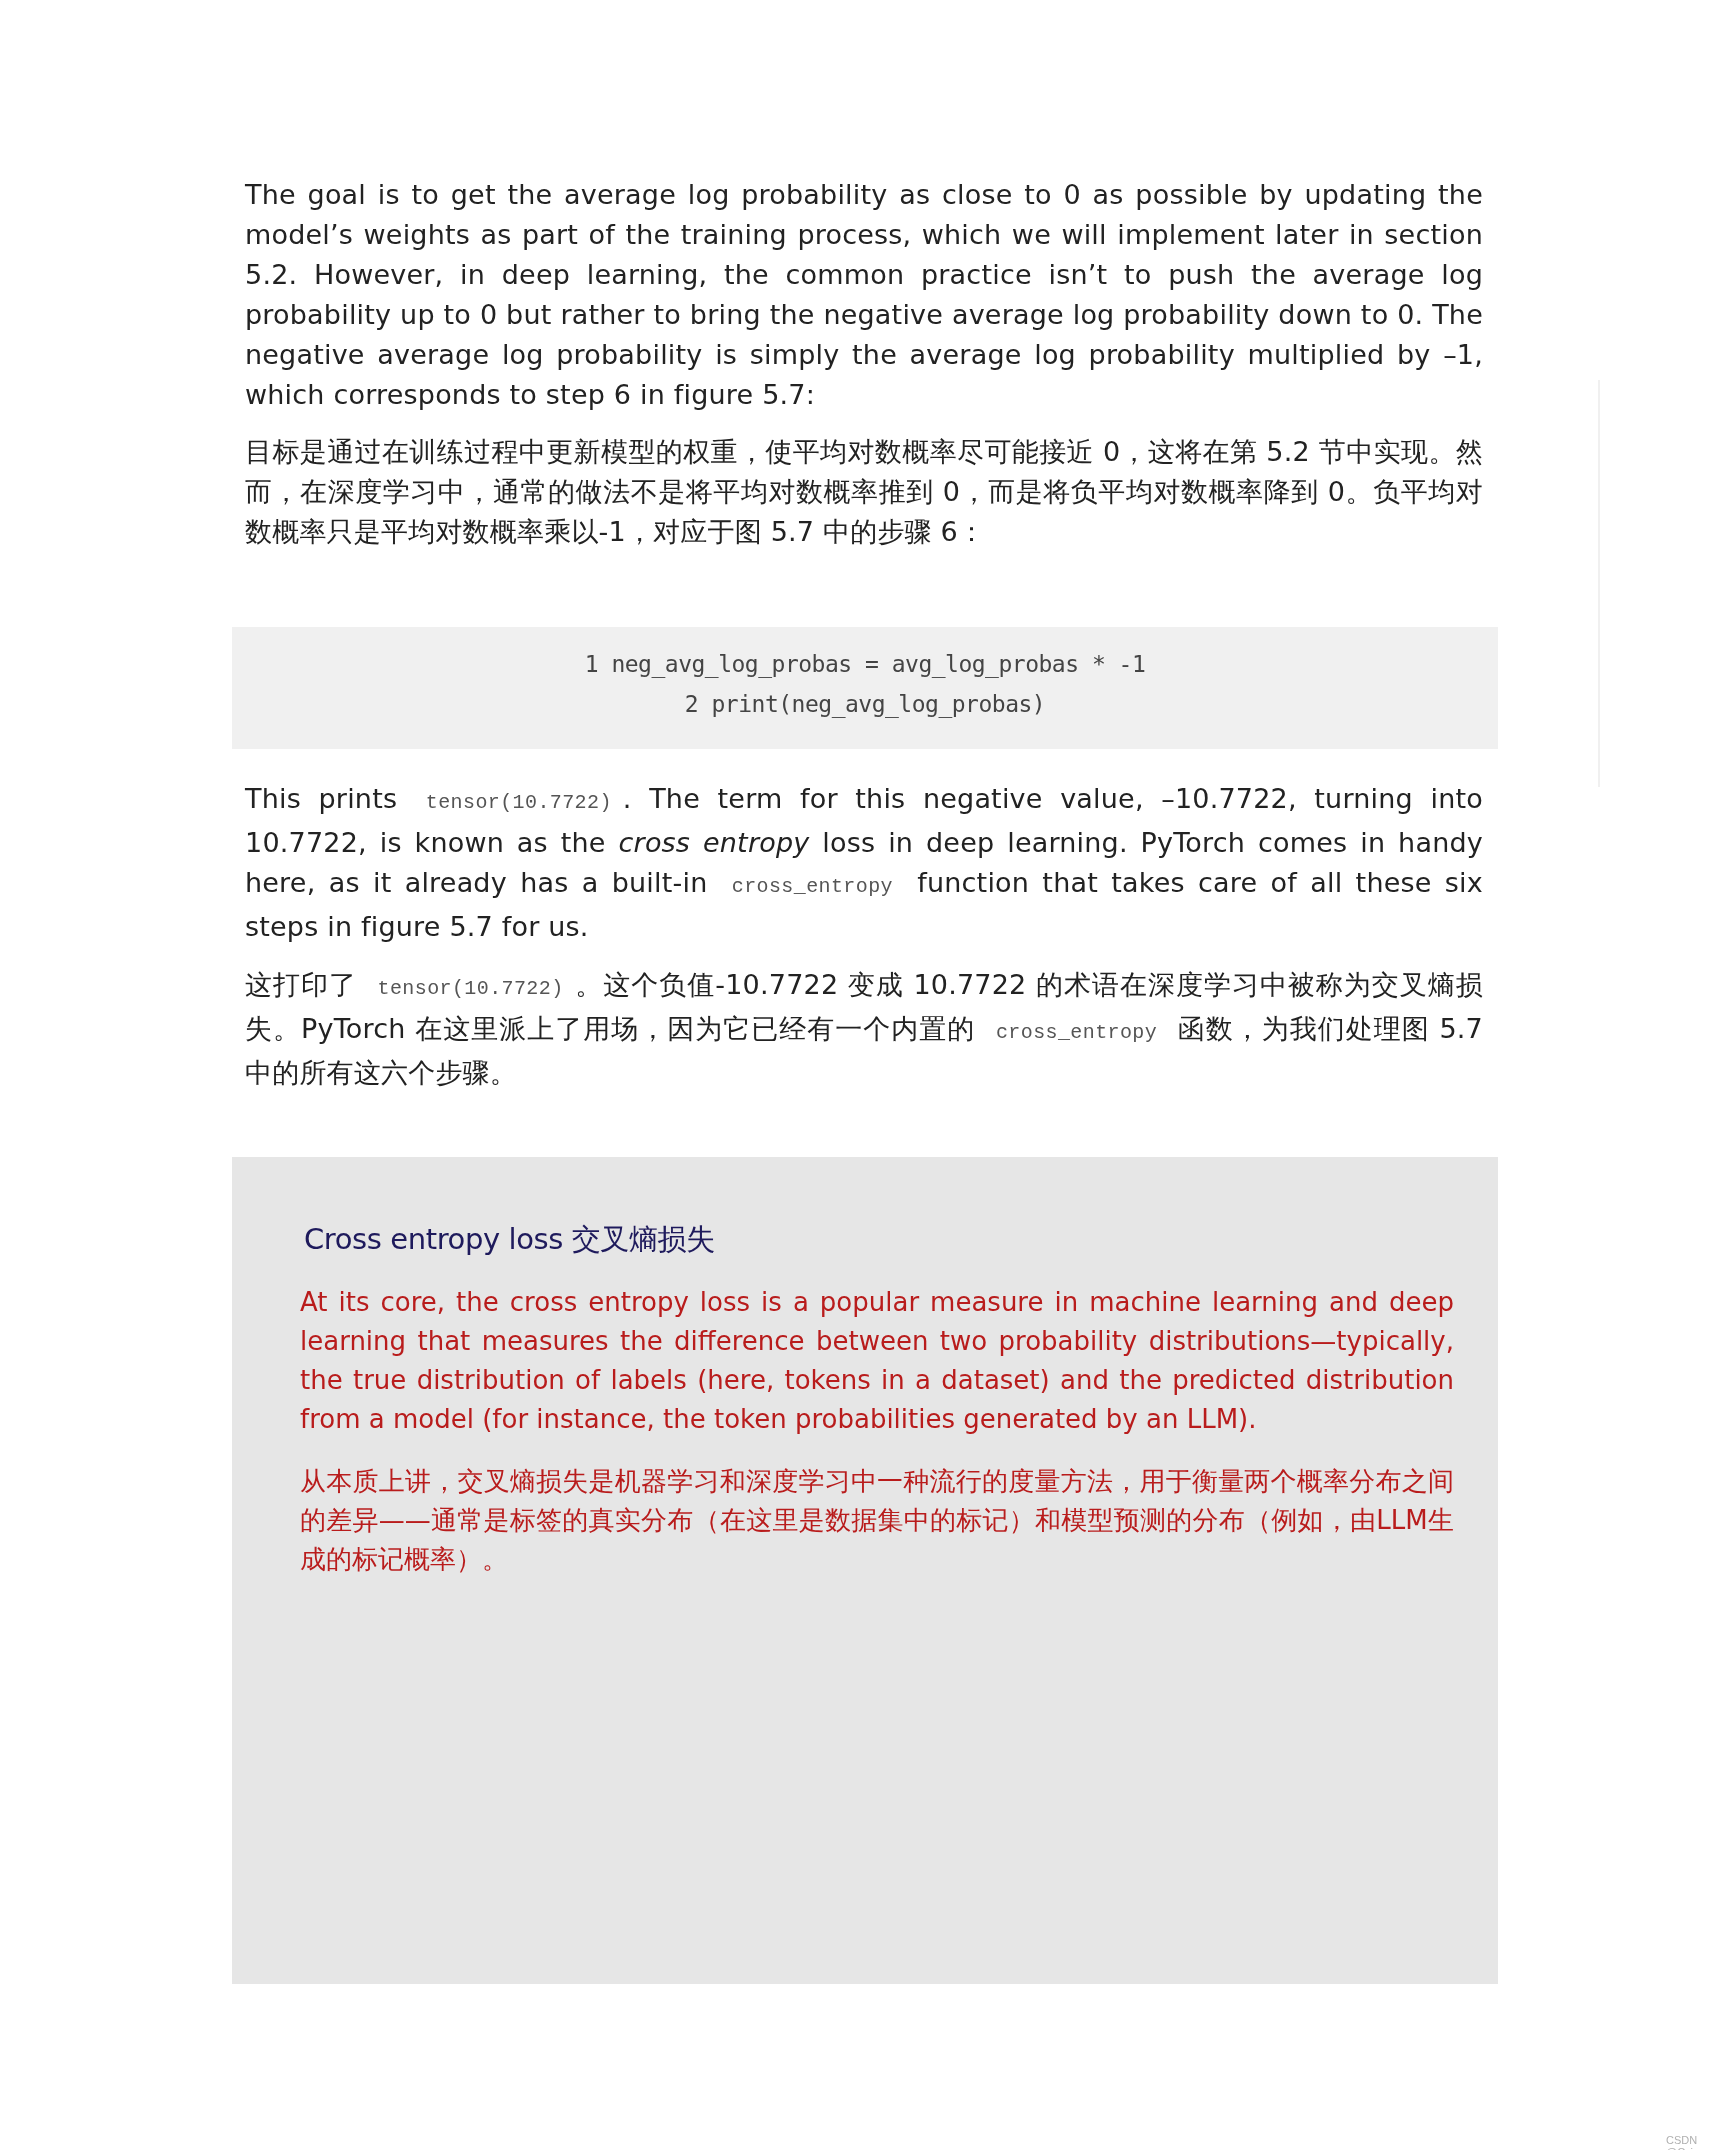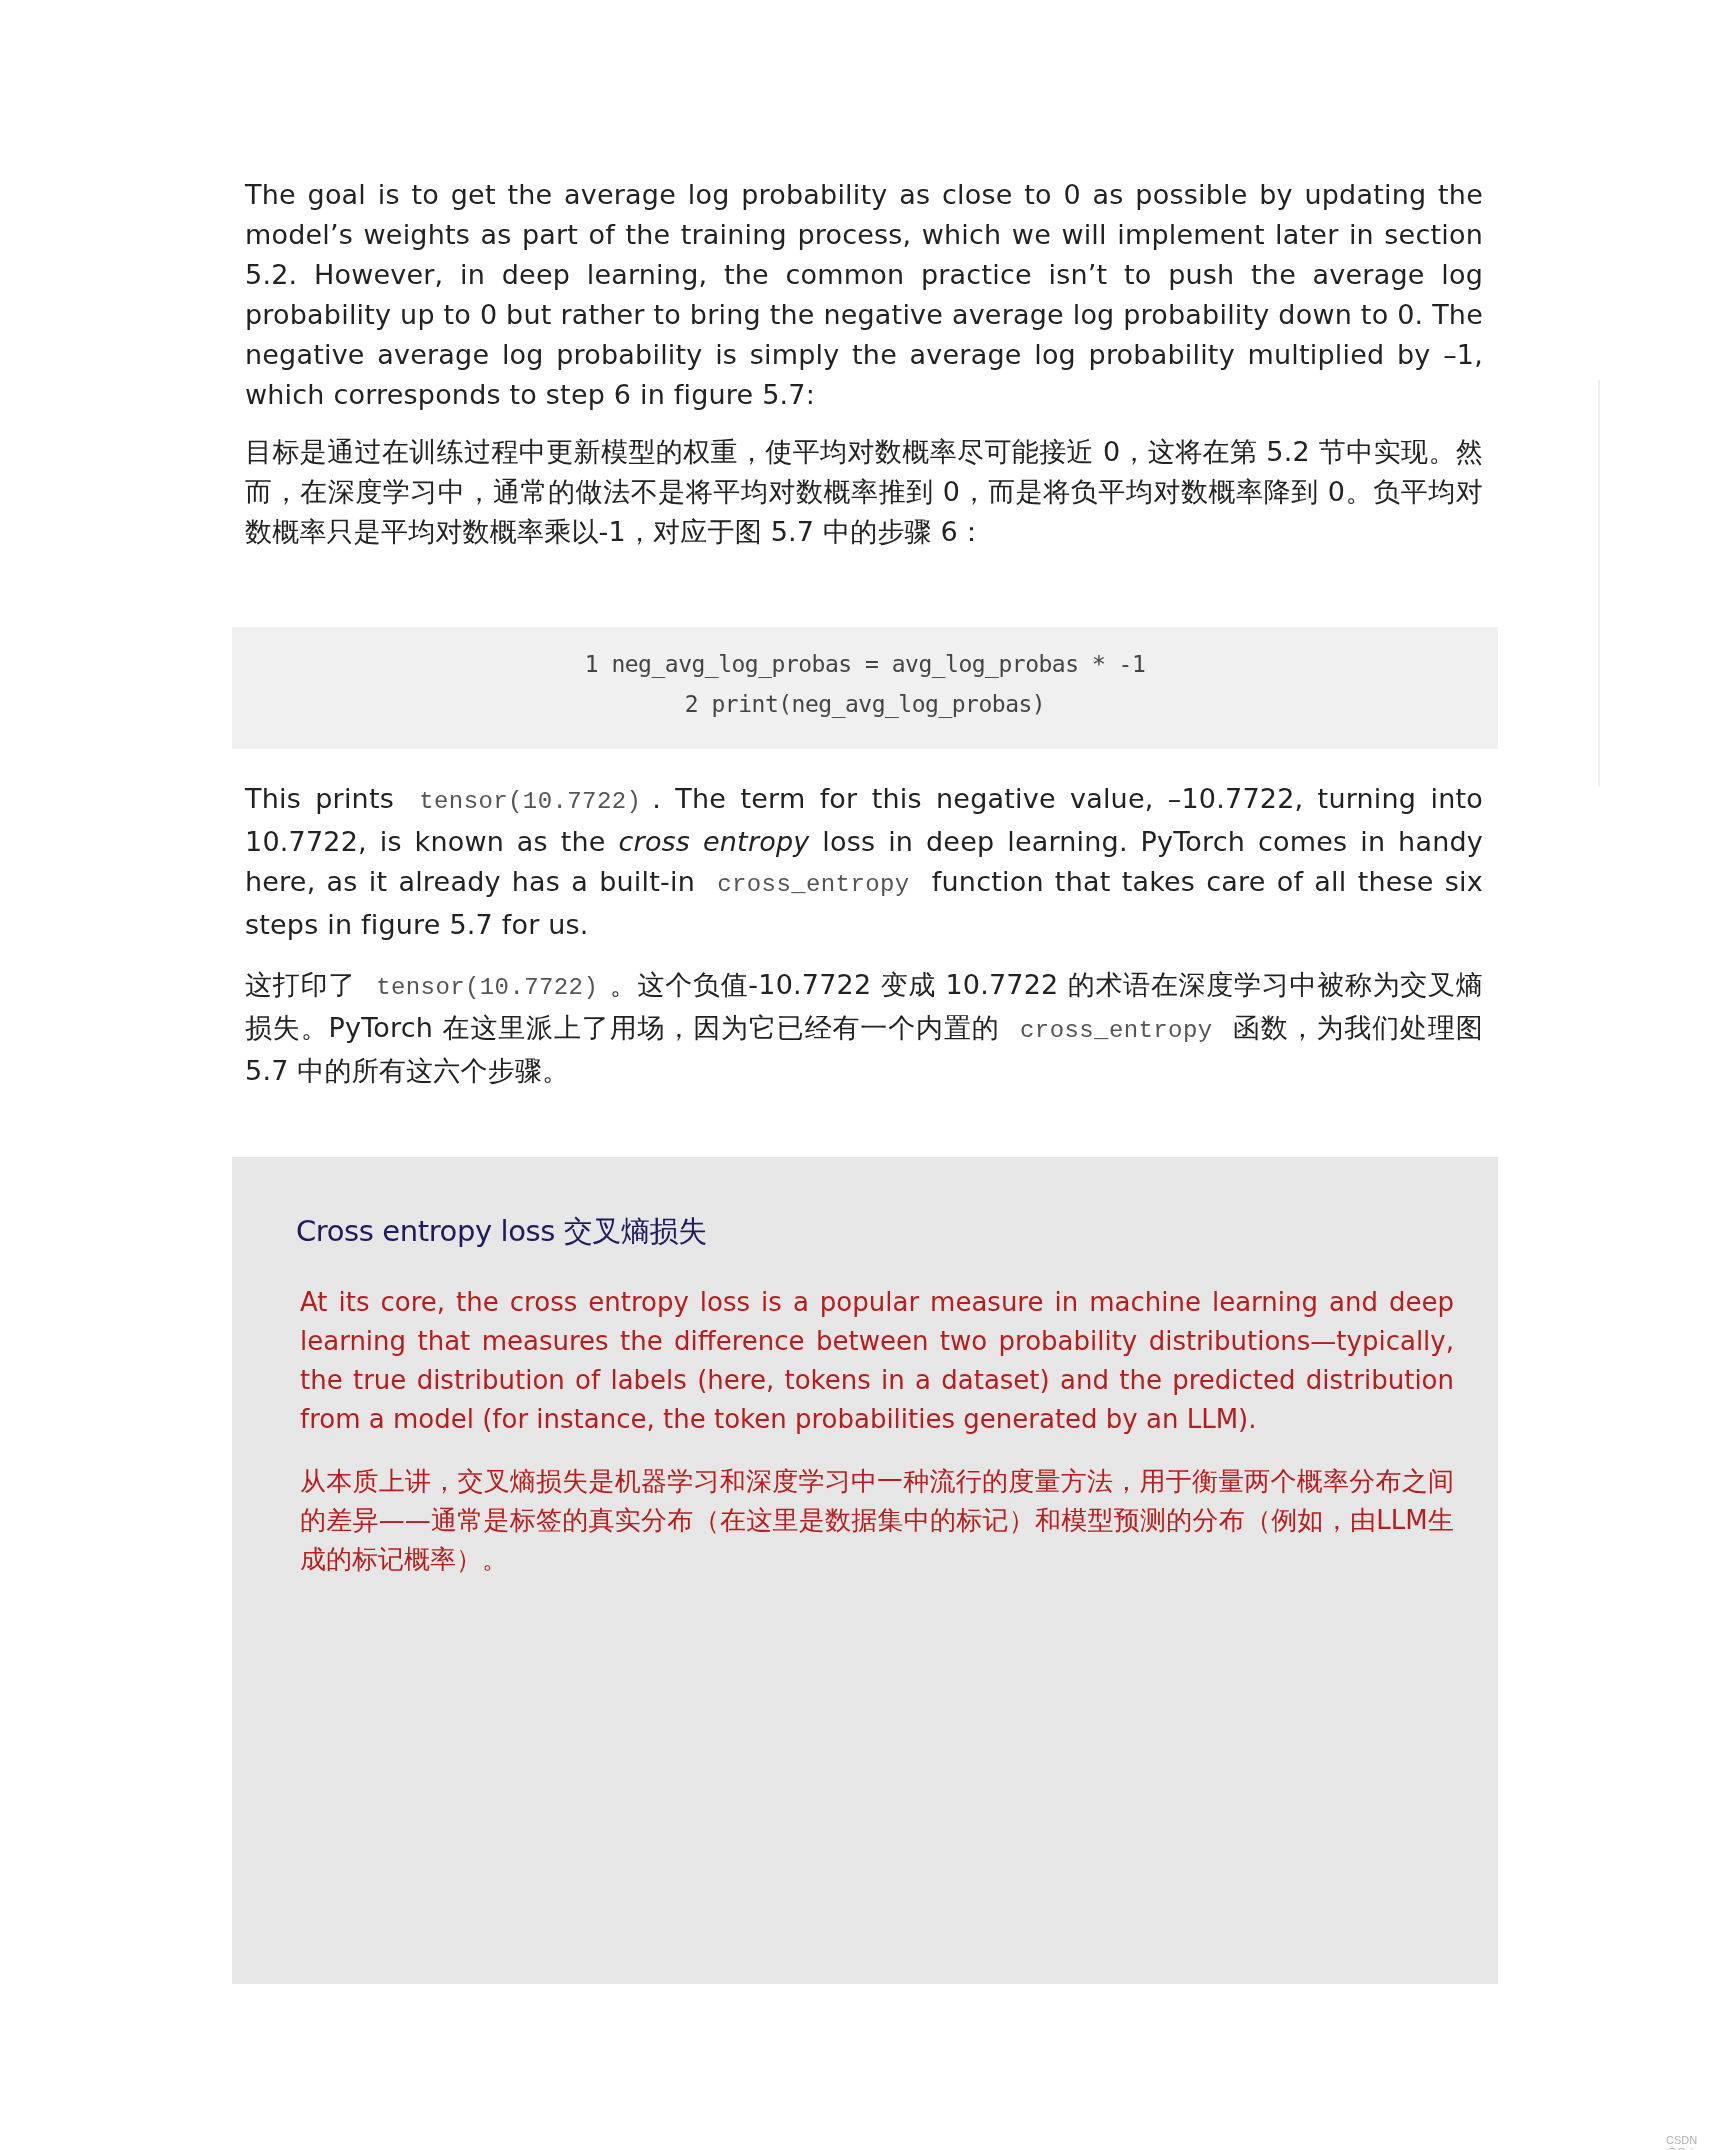--- a/index.html
+++ b/index.html
@@ -37,21 +37,21 @@
       line-height: 40px;
     }
     #p1 { top: 175px; }
     #p1zh { top: 432px; }
     #p2 { top: 779px; }
     #p2zh { top: 965px; }
 
     .inline-code {
       font-family: "Liberation Mono", "DejaVu Sans Mono", monospace;
       color: #555555;
-      font-size: 24px;
+      font-size: 20px;
       padding: 0 11px;
       letter-spacing: 0.4px;
     }
     em { }
 
     .code-block {
       position: absolute;
       left: 232px;
       top: 627px;
       width: 1266px;
@@ -90,21 +90,21 @@
       padding: 0 53px 0 60px;
     }
     .sidebar-title {
       position: absolute;
       left: 60px;
       top: 51px;
       font-family: "DejaVu Sans", "Liberation Sans", sans-serif;
       font-size: 29px;
       color: #1e1a5c;
       letter-spacing: -0.4px;
-      margin: 4px;
+      margin: 12px;
       font-weight: normal;
     }
     .sidebar-para {
       position: absolute;
       left: 60px;
       width: 1154px;
       font-size: 26px;
       line-height: 39px;
       text-align: justify;
       text-align-last: left;

